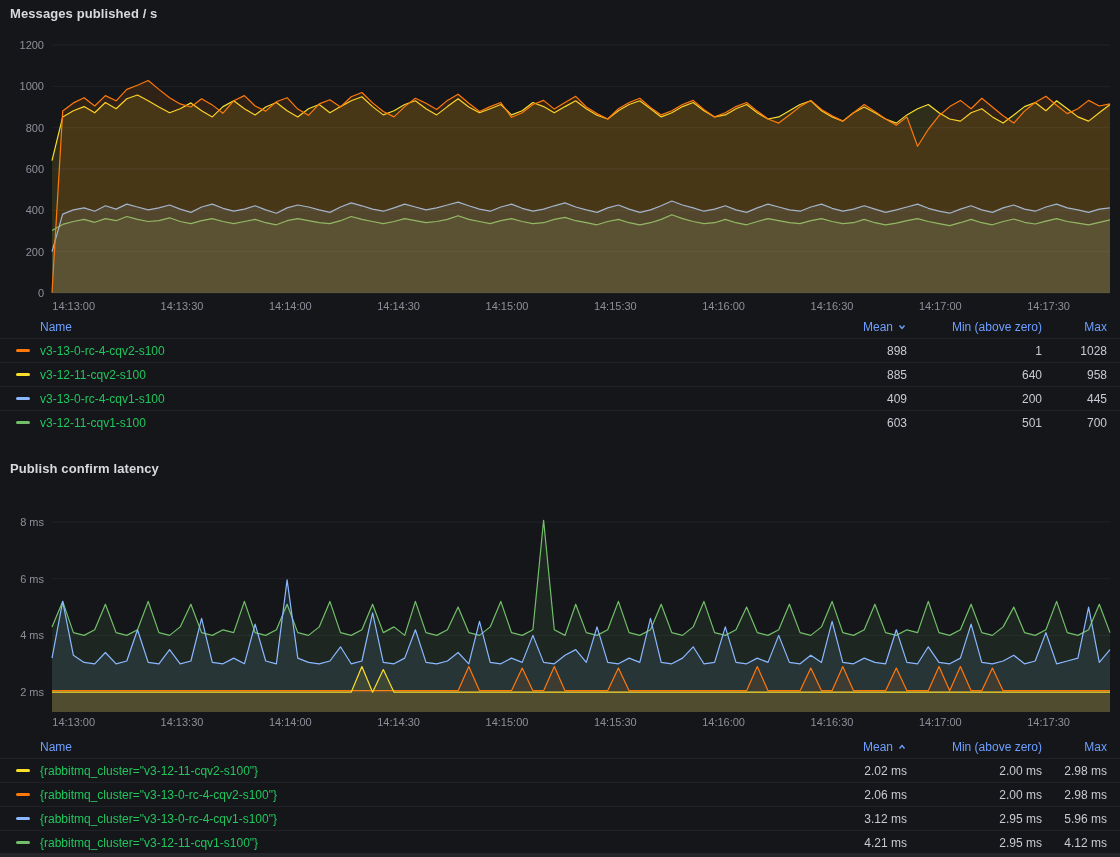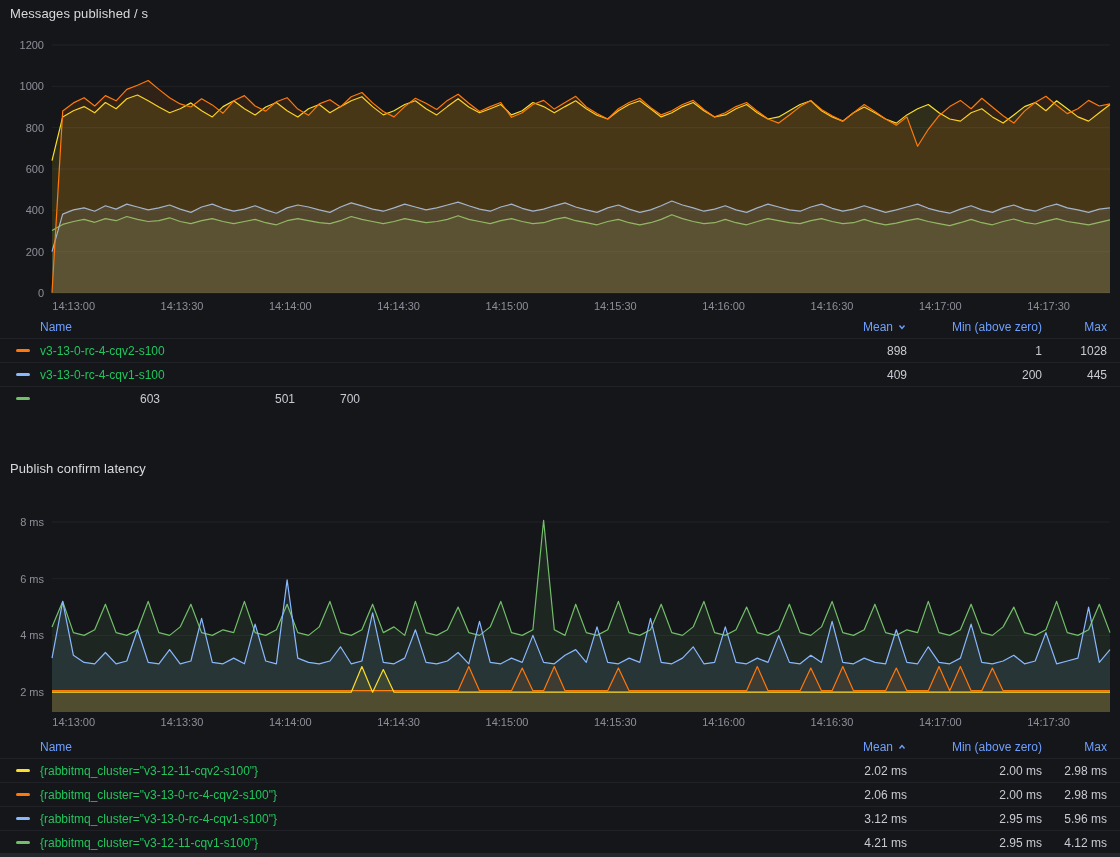--- a/index.html
+++ b/index.html
@@ -1,21 +1,21 @@
 <!DOCTYPE html>
 <html><head>
 <meta charset="utf-8">
 <style>
   html,body{margin:0;padding:0}
   body{
     width:1120px;height:857px;position:relative;overflow:hidden;
     background:#141619;
     font-family:"Liberation Sans","DejaVu Sans",sans-serif;
   }
-  .ptitle{position:absolute;left:10px;color:#d8d9da;font-size:13px;font-weight:400;letter-spacing:.1px}
+  .ptitle{position:absolute;left:10px;color:#d8d9da;font-size:13px;font-weight:700;letter-spacing:.1px}
   svg.chart{position:absolute;left:0;width:1120px;display:block}
   text.axis{fill:rgba(204,204,220,0.65);font-size:11px;font-family:"Liberation Sans","DejaVu Sans",sans-serif}
   .legend{position:absolute;left:0;width:1120px}
   .lhead,.lrow{display:flex;align-items:center;padding:0 13px 0 16px;font-size:12px;box-sizing:border-box}
   .lhead{height:22px;color:#6e9fff}
   .lhead .lname-h{flex:1;margin-left:24px;cursor:pointer}
   .lhead .lval{color:#6e9fff;cursor:pointer}
   .lrow{height:24px;border-top:1px solid rgba(204,204,220,0.07)}
   .lswatch{width:14px;height:3px;border-radius:2px;margin-right:10px;flex:none;cursor:pointer}
   .lname{flex:1;color:#22c55e;cursor:pointer;white-space:nowrap}
@@ -75,28 +75,36 @@
     <span class="lval max">Max</span>
   </div>
 <div class="lrow">
       <span class="lswatch" style="background: rgb(255, 120, 10);"></span>
       <span class="lname">v3-13-0-rc-4-cqv2-s100</span>
       <span class="lval mean">898</span>
       <span class="lval min">1</span>
       <span class="lval max">1028</span>
     </div>
     <div class="lrow">
+      <span class="lswatch" style="background: rgb(250, 222, 42);"></span>
+      <span class="lname">v3-12-11-cqv2-s100</span>
+      <span class="lval mean">885</span>
+      <span class="lval min">640</span>
+      <span class="lval max">958</span>
+    </div>
+    <div class="lrow">
       <span class="lswatch" style="background: rgb(138, 184, 255);"></span>
       <span class="lname">v3-13-0-rc-4-cqv1-s100</span>
       <span class="lval mean">409</span>
       <span class="lval min">200</span>
       <span class="lval max">445</span>
     </div>
     <div class="lrow">
       <span class="lswatch" style="background: rgb(115, 191, 105);"></span>
+      <span class="lname">v3-12-11-cqv1-s100</span>
       <span class="lval mean">603</span>
       <span class="lval min">501</span>
       <span class="lval max">700</span>
     </div>
   </div>
 
 <div class="ptitle" style="top:461px">Publish confirm latency</div>
 <svg id="chart2" class="chart" style="top:486px" width="1120" height="246" viewBox="0 0 1120 246">
     <line x1="52" x2="1110" y1="206.2" y2="206.2" stroke="rgba(204,204,220,0.07)" stroke-width="1"></line>
     <text x="44" y="210.2" text-anchor="end" class="axis">2 ms</text>

